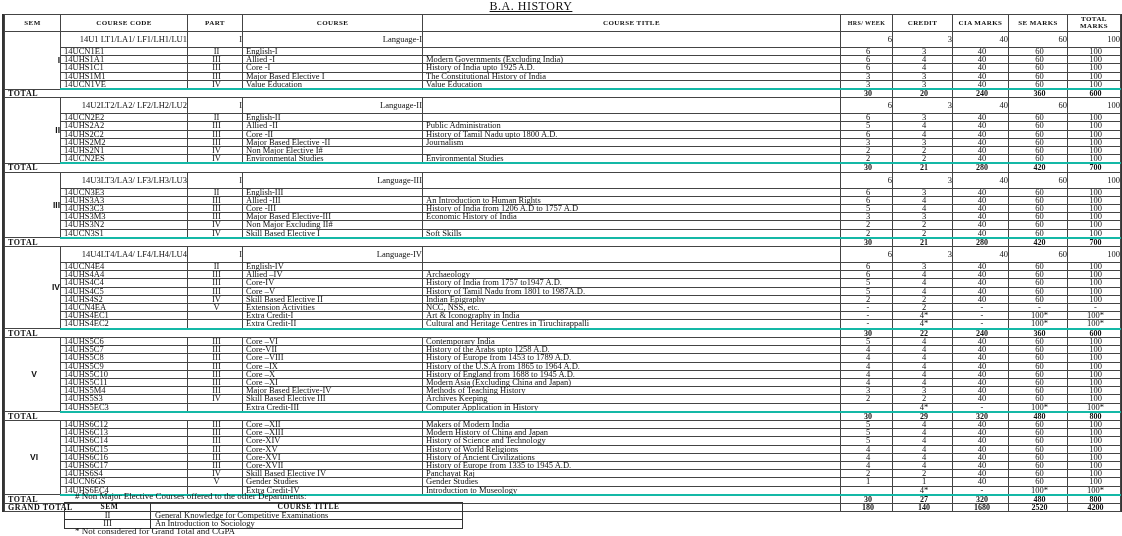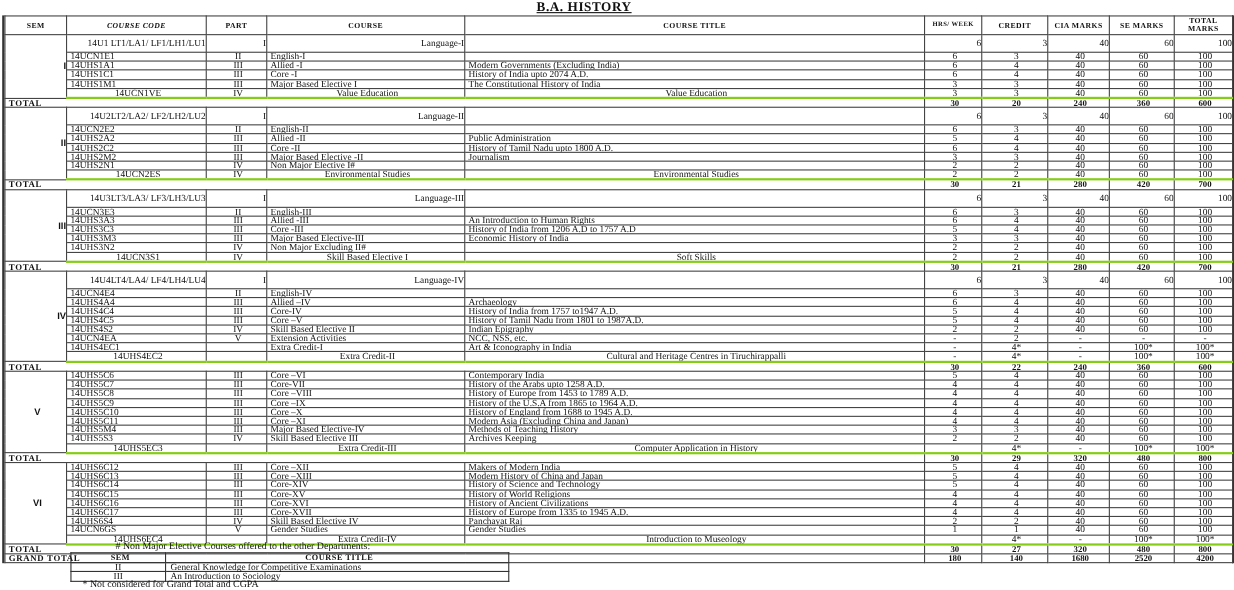--- a/index.html
+++ b/index.html
@@ -1,31 +1,31 @@
 <!DOCTYPE html>
 <html><head>
 <meta charset="utf-8">
 <style>
   html, body { margin:0; padding:0; background:#fff; }
   body { width:1122px; height:536px; overflow:hidden; position:relative;
          font-family:"Liberation Serif","DejaVu Serif",serif; color:#111; }
   .title { position:absolute; top:0; left:0; width:1062px; height:14px; text-align:center;
-           font-weight:bold; font-size:12px; line-height:13px; letter-spacing:0.5px; }
+           font-weight:normal; font-size:12px; line-height:13px; letter-spacing:0.5px; }
   .title span { text-decoration:underline; }
   .frame { position:absolute; left:2px; top:14px; width:1116px; border-left:2px solid #333; border-right:2px solid #333; }
   table.main { border-collapse:collapse; width:1116px; table-layout:fixed; }
   table.main td, table.main th { border:1px solid #444; padding:0 0 0 3px; font-size:8.5px; line-height:7.2px; height:7.2px;
          white-space:nowrap; overflow:hidden; vertical-align:middle; }
   table.main th { font-size:7px; font-weight:bold; text-align:center; line-height:7px; letter-spacing:0.4px; padding:0; height:16px; }
   td.c { text-align:center; padding:0; }
   td.sem { text-align:center; font-family:"Liberation Sans","DejaVu Sans",sans-serif; font-weight:bold; font-size:8px; padding:0; }
   tr.tall td { height:15px; line-height:7px;text-align:right; }
   tr.total td { font-weight:bold; font-size:8px; }
   tr.total td.lbl { text-align:left; letter-spacing:0.6px; }
-  tr.sep td { border-bottom:2px solid #84cc16;text-align:center; }
+  tr.sep td { border-bottom:2px solid #14b8a6; }
   .note { position:absolute; left:75px; font-size:9px; line-height:9px; }
   table.nme { position:absolute; left:64px; top:502px; border-collapse:collapse; width:398px; table-layout:fixed; }
   table.nme td, table.nme th { border:1px solid #333; font-size:8.5px; line-height:7.5px; height:7.5px; padding:0 0 0 4px; white-space:nowrap; }
   table.nme th { font-size:7.5px; font-weight:bold; letter-spacing:0.5px; text-align:center; }
   table.nme td.c { text-align:center; padding:0; }
 </style>
 </head>
 <body>
 
 <div class="title"><span>B.A. HISTORY</span></div>
@@ -40,21 +40,21 @@
     <col style="width:418px">
         <col style="width:52px">
         <col style="width:60px">
         <col style="width:56px">
     <col style="width:59px">
         <col style="width:53px">
   </colgroup>
   <thead>
     <tr>
       <th>SEM</th>
-      <th style="white-space:normal;font-style:italic;">COURSE CODE</th>
+      <th style="white-space:normal;">COURSE CODE</th>
       <th>PART</th>
       <th>COURSE</th>
       <th>COURSE TITLE</th>
       <th style="white-space:normal;font-size:6px;">HRS/ WEEK</th>
       <th>CREDIT</th>
       <th style="white-space:normal;margin-left:24px;">CIA MARKS</th>
       <th style="white-space:normal;">SE MARKS</th>
       <th style="white-space:normal;">TOTAL MARKS</th>
     </tr>
   </thead>
@@ -90,21 +90,21 @@
           <td class="c">6</td>
           <td class="c">4</td>
           <td class="c">40</td>
           <td class="c">60</td>
           <td class="c">100</td>
         </tr>
         <tr>
           <td>14UHS1C1</td>
           <td class="c">III</td>
           <td>Core -I</td>
-          <td>History of India upto 2074 A.D.</td>
+          <td>History of India upto 1925 A.D.</td>
           <td class="c">6</td>
           <td class="c">4</td>
           <td class="c">40</td>
           <td class="c">60</td>
           <td class="c">100</td>
         </tr>
         <tr>
           <td>14UHS1M1</td>
           <td class="c">III</td>
           <td>Major Based Elective I</td>
@@ -635,21 +635,21 @@
           <td class="c">180</td>
           <td class="c">140</td>
           <td class="c">1680</td>
           <td class="c">2520</td>
           <td class="c">4200</td>
         </tr>
       </tbody>
 </table>
 </div>
 
-<div class="note" style="top:492px;margin-left:30px;"># Non Major Elective Courses offered to the other Departments:</div>
+<div class="note" style="top:492px;"># Non Major Elective Courses offered to the other Departments:</div>
 <table class="nme">
   <colgroup>
       <col style="width:86px">
       <col style="width:312px">
     </colgroup>
   <tbody>
       <tr>
     <th>SEM</th>
     <th>COURSE TITLE</th>
   </tr>

